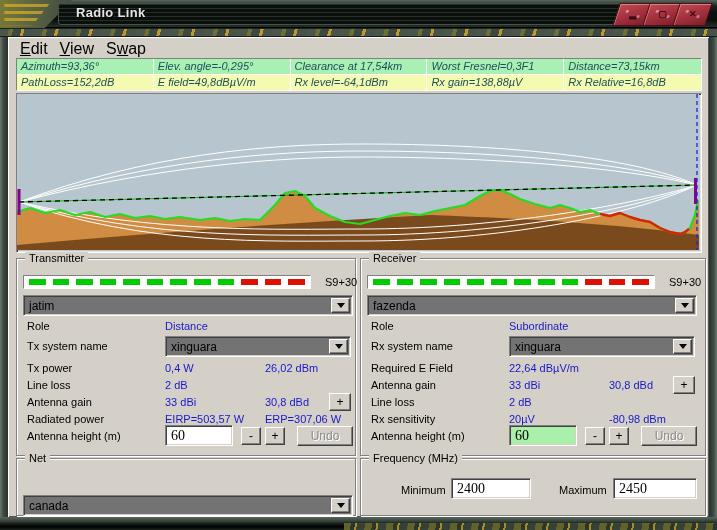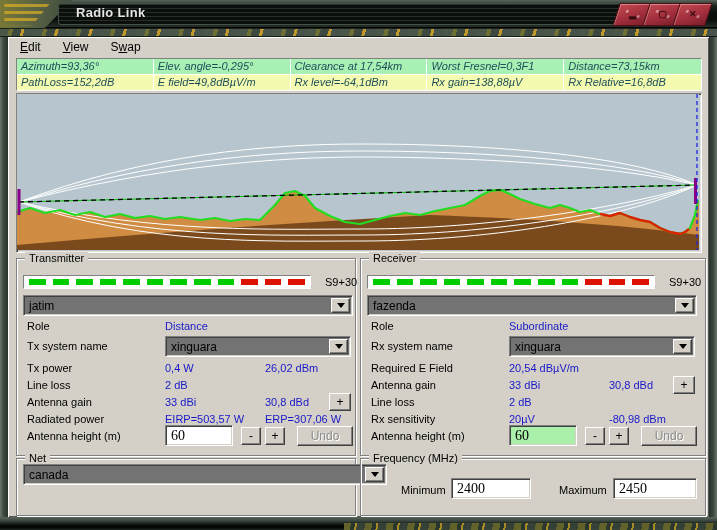--- a/index.html
+++ b/index.html
@@ -34,21 +34,21 @@
   .frame-left{left:0;background:linear-gradient(90deg,#6a766c,#3c4840 45%,#28322b);}
   .frame-right{right:0;background:linear-gradient(270deg,#6a766c,#3c4840 45%,#28322b);}
   .frame-bottom{position:absolute;left:0;right:0;bottom:0;height:13px;
     background:linear-gradient(180deg,#5a665c 0,#39453c 30%,#141a16 55%,#000 75%,#1c241e 100%);}
   .frame-bottom .camo{position:absolute;right:0;bottom:0;width:52%;height:7px;
     background:repeating-linear-gradient(100deg,#6b6b2e 0 7px,#2e3a30 7px 11px,#b89a28 11px 13px,#3a463c 13px 21px);opacity:.9;}
   
   .client{position:absolute;left:8px;right:8px;top:37px;bottom:13px;background:#d4d0c8;
     box-shadow:inset 0 1px 0 #ffffff,inset 1px 0 0 #ffffff,inset -1px 0 0 #565656,inset 0 -1px 0 #565656;
     font-size:11px;color:#000;}
-  .menubar{position:absolute;left:4px;top:3px;height:17px;display:flex;gap:22px;padding-left:8px;font-size:12px;}
+  .menubar{position:absolute;left:4px;top:3px;height:17px;display:flex;gap:12px;padding-left:8px;font-size:16px;}
   .menu-item{cursor:default;}
   .menu-item .k{text-decoration:underline;}
   
   .sunken{border:1px solid;border-color:#808080 #ffffff #ffffff #808080;
     box-shadow:inset 1px 1px 0 #404040, inset -1px -1px 0 #e8e4dc;}
   .summary{position:absolute;left:8px;top:21px;width:684px;}
   .srow{display:grid;grid-template-columns:repeat(5,1fr);height:15px;line-height:15px;}
   .srow.r1{background:var(--summary-green);}
   .srow.r2{background:var(--summary-yellow);border-top:1px solid #ffffff;}
   .scell{padding-left:4px;border-right:1px solid #ffffff;color:var(--summary-text);white-space:nowrap;overflow:hidden;font-style:italic;}
@@ -86,21 +86,21 @@
   .combo{position:absolute;background:#737373;height:21px;box-sizing:border-box;
     border:1px solid;border-color:#808080 #fff #fff #808080;
     box-shadow:inset 1px 1px 0 #404040, inset -1px -1px 0 #d4d0c8;text-align:right;}
   .combo-text{position:absolute;left:5px;top:3px;font-size:12px;}
   .combo-btn{position:absolute;right:2px;top:2px;bottom:2px;width:17px;background:#d4d0c8;
     border:1px solid;border-color:#fff #404040 #404040 #fff;box-shadow:inset -1px -1px 0 #808080;
     display:flex;align-items:center;justify-content:center;}
   .arrow-down{width:0;height:0;border:4px solid transparent;border-top:5px solid #000;margin-top:4px;}
   .combo.station{left:6px;top:36px;width:330px;}
   .combo.system{left:148px;top:77px;width:186px;}
-  .combo.netsel{left:6px;top:5px;width:364px;}
+  .combo.netsel{left:6px;top:36px;width:330px;}
   
   .row{position:absolute;left:0;right:0;height:15px;font-size:11px;}
   .row .lbl{position:absolute;left:10px;}
   .row .v1{position:absolute;left:148px;color:var(--value-blue);}
   .row .v2{position:absolute;left:248px;color:var(--value-blue);}
   .btn{background:#d4d0c8;border:1px solid;border-color:#fff #404040 #404040 #fff;
     box-shadow:inset -1px -1px 0 #808080;font-size:12px;text-align:center;box-sizing:border-box;
     font-family:"Liberation Sans",sans-serif;padding:0;}
   .plus-mini{position:absolute;left:312px;width:22px;height:18px;line-height:15px;}
   .field{position:absolute;background:#fff;height:21px;box-sizing:border-box;font-size:14px;padding:2px 0 0 5px;
@@ -292,21 +292,21 @@
         <span class="lbl">Rx system name</span>
       </div>
       <div class="combo system">
         <span class="combo-text">xinguara</span>
         <span class="combo-btn">
             <span class="arrow-down"></span>
           </span>
       </div>
       <div class="row" style="top:103px">
         <span class="lbl">Required E Field</span>
-        <span class="v1">20,54 dBµV/m</span>
+        <span class="v1">22,64 dBµV/m</span>
       </div>
       <div class="row" style="top:120px">
         <span class="lbl">Antenna gain</span>
         <span class="v1">33 dBi</span>
         <span class="v2">30,8 dBd</span>
         <button class="btn plus-mini" style="top:-3px">+</button>
       </div>
       <div class="row" style="top:137px">
         <span class="lbl">Line loss</span>
         <span class="v1">2 dB</span>

